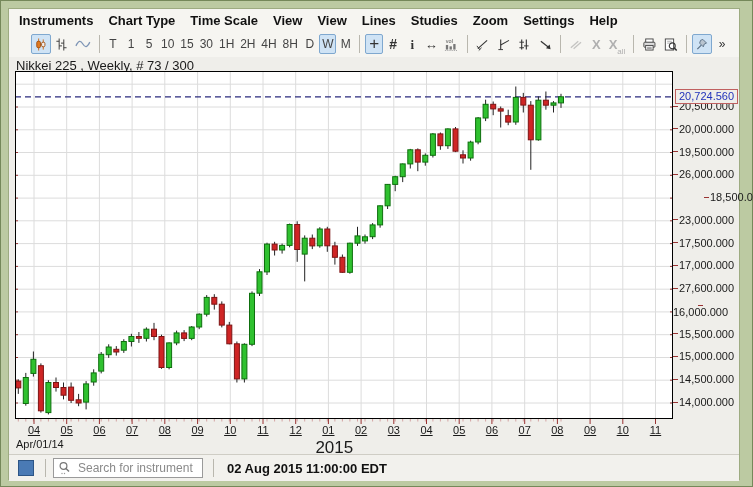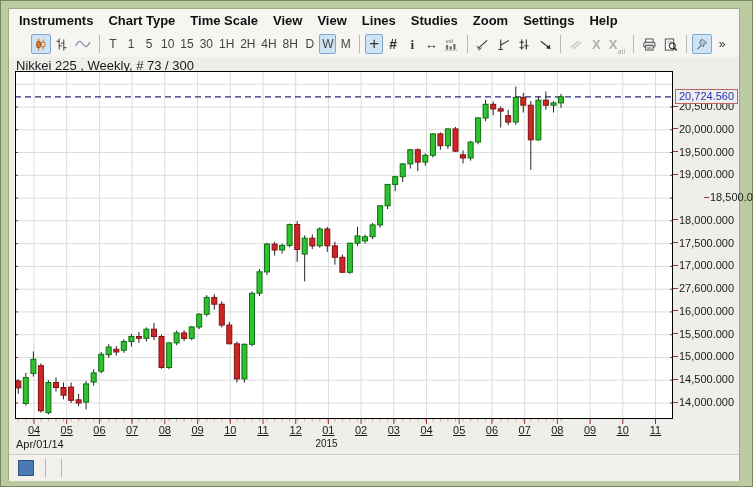--- a/index.html
+++ b/index.html
@@ -53,21 +53,21 @@
   #y-axis{position:absolute;left:664px;top:14px;width:66px;height:348px;}
   .ylabel{position:absolute;display:flex;align-items:center;font-size:11px;color:#1a1a1a;white-space:nowrap;}
   .ylabel .tick{display:inline-block;width:5px;height:1px;background:#993333;margin-right:1px;}
   #price-label{
     position:absolute;left:666px;font-size:11px;color:#2233bb;
     border:1px solid #c06060;padding:0 3px 1px 3px;background:#efeeea;white-space:nowrap;z-index:3;
   }
   #x-axis{position:absolute;left:6px;top:362px;width:658px;height:34px;}
   .xlabel{position:absolute;top:5px;width:26px;text-align:center;font-size:11px;color:#1a1a1a;text-decoration:underline;}
   #x-start-label{position:absolute;left:1px;top:19px;font-size:11px;color:#1a1a1a;}
-  #x-year-label{position:absolute;top:19px;font-size:10px;color:#1a1a1a;}
+  #x-year-label{position:absolute;top:19px;font-size:17px;color:#1a1a1a;}
   
   #statusbar{
     position:absolute;left:0;top:445px;width:100%;height:26px;background:#f2f1ed;
     border-top:1px solid #cfcdc5;display:flex;align-items:center;
   }
   #status-blue-square{width:14px;height:14px;background:#4a7ab5;border:1px solid #2d5586;margin:0 6px 0 9px;}
   .sb-sep{width:1px;height:18px;background:#b9b7ae;margin:0 5px;}
   #search-wrap{position:relative;margin-left:2px;}
   #search-input{
     width:150px;height:20px;box-sizing:border-box;border:1px solid #9a9a9a;background:#fff;
@@ -455,43 +455,43 @@
         <div class="ylabel" data-name="price-axis-label" style="top: 51.7692px;">
           <span class="tick" data-name="axis-tick"></span>
           <span data-name="price-axis-value">20,000.000</span>
         </div>
         <div class="ylabel" data-name="price-axis-label" style="top: 74.5385px;">
           <span class="tick" data-name="axis-tick"></span>
           <span data-name="price-axis-value">19,500.000</span>
         </div>
         <div class="ylabel" data-name="price-axis-label" style="top: 97.3077px;">
           <span class="tick" data-name="axis-tick"></span>
-          <span data-name="price-axis-value">19,000.000</span>
+          <span data-name="price-axis-value">26,000.000</span>
         </div>
         <div class="ylabel" data-name="price-axis-label" style="top: 120.077px; padding-left: 31px;">
           <span class="tick" data-name="axis-tick"></span>
           <span data-name="price-axis-value">18,500.000</span>
         </div>
         <div class="ylabel" data-name="price-axis-label" style="top: 142.846px;">
           <span class="tick" data-name="axis-tick"></span>
-          <span data-name="price-axis-value">18,000.000</span>
+          <span data-name="price-axis-value">23,000.000</span>
         </div>
         <div class="ylabel" data-name="price-axis-label" style="top: 165.615px;">
           <span class="tick" data-name="axis-tick"></span>
           <span data-name="price-axis-value">17,500.000</span>
         </div>
         <div class="ylabel" data-name="price-axis-label" style="top: 188.385px;">
           <span class="tick" data-name="axis-tick"></span>
           <span data-name="price-axis-value">17,000.000</span>
         </div>
         <div class="ylabel" data-name="price-axis-label" style="top: 211.154px;">
           <span class="tick" data-name="axis-tick"></span>
           <span data-name="price-axis-value">27,600.000</span>
         </div>
-        <div class="ylabel" data-name="price-axis-label" style="top: 233.923px;">
+        <div class="ylabel" data-name="price-axis-label" style="top: 233.923px; flex-direction: column;">
           <span class="tick" data-name="axis-tick"></span>
           <span data-name="price-axis-value">16,000.000</span>
         </div>
         <div class="ylabel" data-name="price-axis-label" style="top: 256.692px;">
           <span class="tick" data-name="axis-tick"></span>
           <span data-name="price-axis-value">15,500.000</span>
         </div>
         <div class="ylabel" data-name="price-axis-label" style="top: 279.462px;">
           <span class="tick" data-name="axis-tick"></span>
           <span data-name="price-axis-value">15,000.000</span>
@@ -623,16 +623,26 @@
         <div class="xlabel" data-name="time-axis-label" style="left: 529.36px;">08</div>
         <div class="xlabel" data-name="time-axis-label" style="left: 562.07px;">09</div>
         <div class="xlabel" data-name="time-axis-label" style="left: 594.78px;">10</div>
         <div class="xlabel" data-name="time-axis-label" style="left: 627.49px;">11</div>
       </div>
   </div>
 
   <div id="statusbar" data-name="status-bar">
     <div id="status-blue-square" data-name="status-app-icon"></div>
     <div class="sb-sep" data-name="separator"></div>
+    <div id="search-wrap" data-name="instrument-search">
+      <svg id="search-mag" data-name="search-icon" width="14" height="14" viewBox="0 0 14 14">
+        <circle cx="5.5" cy="5" r="3.4" fill="none" stroke="#777" stroke-width="1.2"></circle>
+        <line x1="8" y1="7.6" x2="11" y2="10.6" stroke="#777" stroke-width="1.4"></line>
+        <circle cx="4" cy="12.5" r=".7" fill="#999"></circle>
+          <circle cx="6.5" cy="12.5" r=".7" fill="#999"></circle>
+      </svg>
+      <input id="search-input" type="text" data-name="search-input" placeholder="Search for instrument" style="">
+    </div>
     <div class="sb-sep" data-name="separator" style="margin-left:10px;"></div>
+    <div id="status-time" data-name="status-timestamp">02 Aug 2015 11:00:00 EDT</div>
   </div>
 
 </div>
 
 </body></html>

